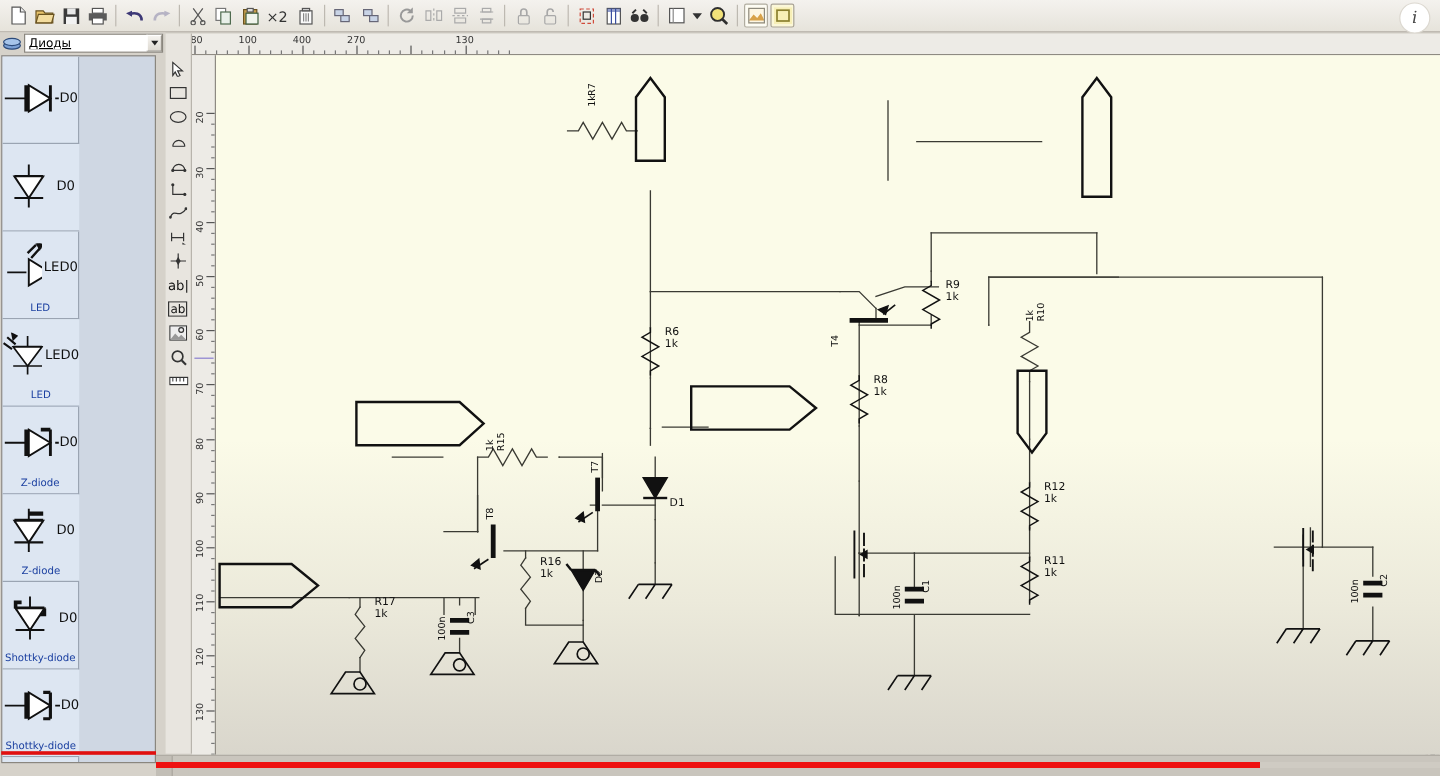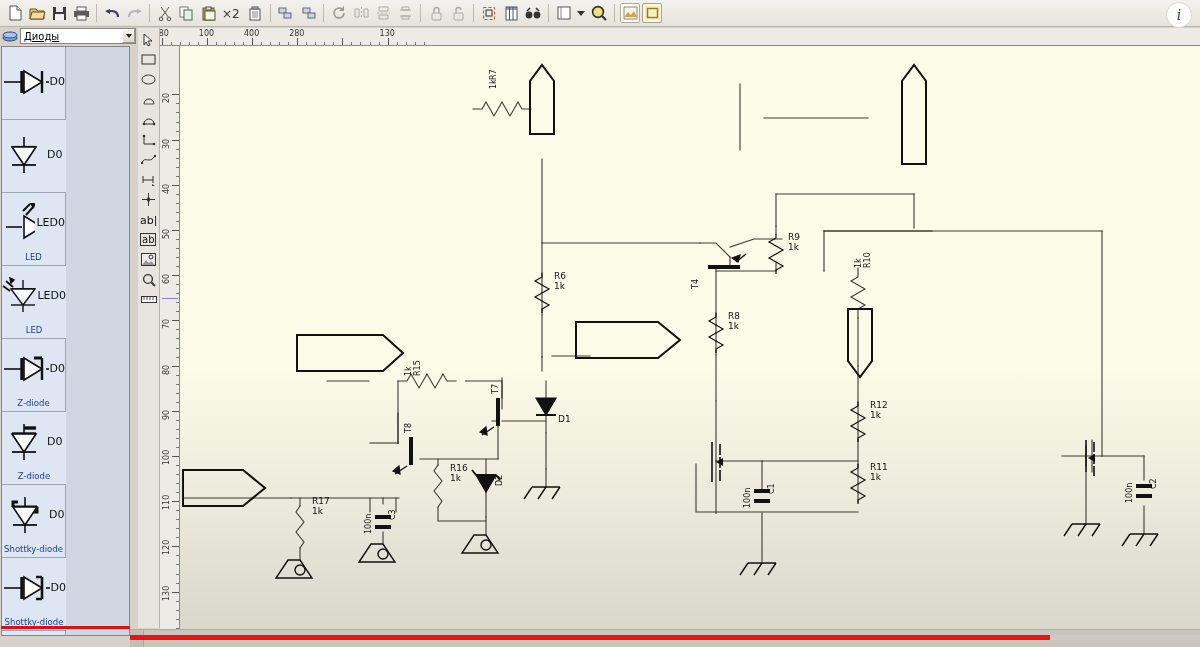--- a/index.html
+++ b/index.html
@@ -76,21 +76,21 @@
   .pal-scroll .dn { position:absolute; bottom:0; left:0;}
   .pal-scroll .thumb {
     position:absolute; left:0; top:300px; width:9px; height:34px;
     background:linear-gradient(90deg,#f0eee9,#d8d4cc); border:1px solid #9a968e;
   }
 
   
   .vtools {
     position:absolute; left:138px; top:28px; width:22px; height:600px;
     background:#e8e5df; border-right:1px solid #b8b4ac;
-    display:flex; flex-direction:column; align-items:center; padding-top:2px;
+    display:flex; flex-direction:column; align-items:center; padding-top:20px;
   }
   .vtool { width:19px; height:19px; display:flex; align-items:center; justify-content:center;
            margin-bottom:1px; cursor:pointer; border:1px solid transparent; }
 
   
   .ruler-h {
     position:absolute; left:160px; top:28px; width:1040px; height:18px;
     background:#edebe6; border-bottom:1px solid #8e8a82; overflow:hidden;
   }
   .ruler-v {
@@ -581,21 +581,21 @@
       <div class="tick" style="left: 64.88px; bottom: 0px; width: 1px; height: 3px; background: rgb(119, 119, 119);"></div>
       <div class="tick" style="left: 73.92px; bottom: 0px; width: 1px; height: 3px; background: rgb(119, 119, 119);"></div>
       <div class="tick" style="left: 82.96px; bottom: 0px; width: 1px; height: 3px; background: rgb(119, 119, 119);"></div>
       <div class="tick" style="left: 92px; bottom: 0px; width: 1px; height: 7px;"></div>
       <div class="rl-num" style="left: 84px; top: 1px;">400</div>
       <div class="tick" style="left: 101.04px; bottom: 0px; width: 1px; height: 3px; background: rgb(119, 119, 119);"></div>
       <div class="tick" style="left: 110.08px; bottom: 0px; width: 1px; height: 3px; background: rgb(119, 119, 119);"></div>
       <div class="tick" style="left: 119.12px; bottom: 0px; width: 1px; height: 3px; background: rgb(119, 119, 119);"></div>
       <div class="tick" style="left: 128.16px; bottom: 0px; width: 1px; height: 3px; background: rgb(119, 119, 119);"></div>
       <div class="tick" style="left: 137.2px; bottom: 0px; width: 1px; height: 7px;"></div>
-      <div class="rl-num" style="left: 129.2px; top: 1px;">280</div>
+      <div class="rl-num" style="left: 129.2px; top: 1px;">270</div>
       <div class="tick" style="left: 146.24px; bottom: 0px; width: 1px; height: 3px; background: rgb(119, 119, 119);"></div>
       <div class="tick" style="left: 155.28px; bottom: 0px; width: 1px; height: 3px; background: rgb(119, 119, 119);"></div>
       <div class="tick" style="left: 164.32px; bottom: 0px; width: 1px; height: 3px; background: rgb(119, 119, 119);"></div>
       <div class="tick" style="left: 173.36px; bottom: 0px; width: 1px; height: 3px; background: rgb(119, 119, 119);"></div>
       <div class="tick" style="left: 182.4px; bottom: 0px; width: 1px; height: 7px;"></div>
       <div class="rl-num" style="left: 174.4px; top: 18px;">220</div>
       <div class="tick" style="left: 191.44px; bottom: 0px; width: 1px; height: 3px; background: rgb(119, 119, 119);"></div>
       <div class="tick" style="left: 200.48px; bottom: 0px; width: 1px; height: 3px; background: rgb(119, 119, 119);"></div>
       <div class="tick" style="left: 209.52px; bottom: 0px; width: 1px; height: 3px; background: rgb(119, 119, 119);"></div>
       <div class="tick" style="left: 218.56px; bottom: 0px; width: 1px; height: 3px; background: rgb(119, 119, 119);"></div>

